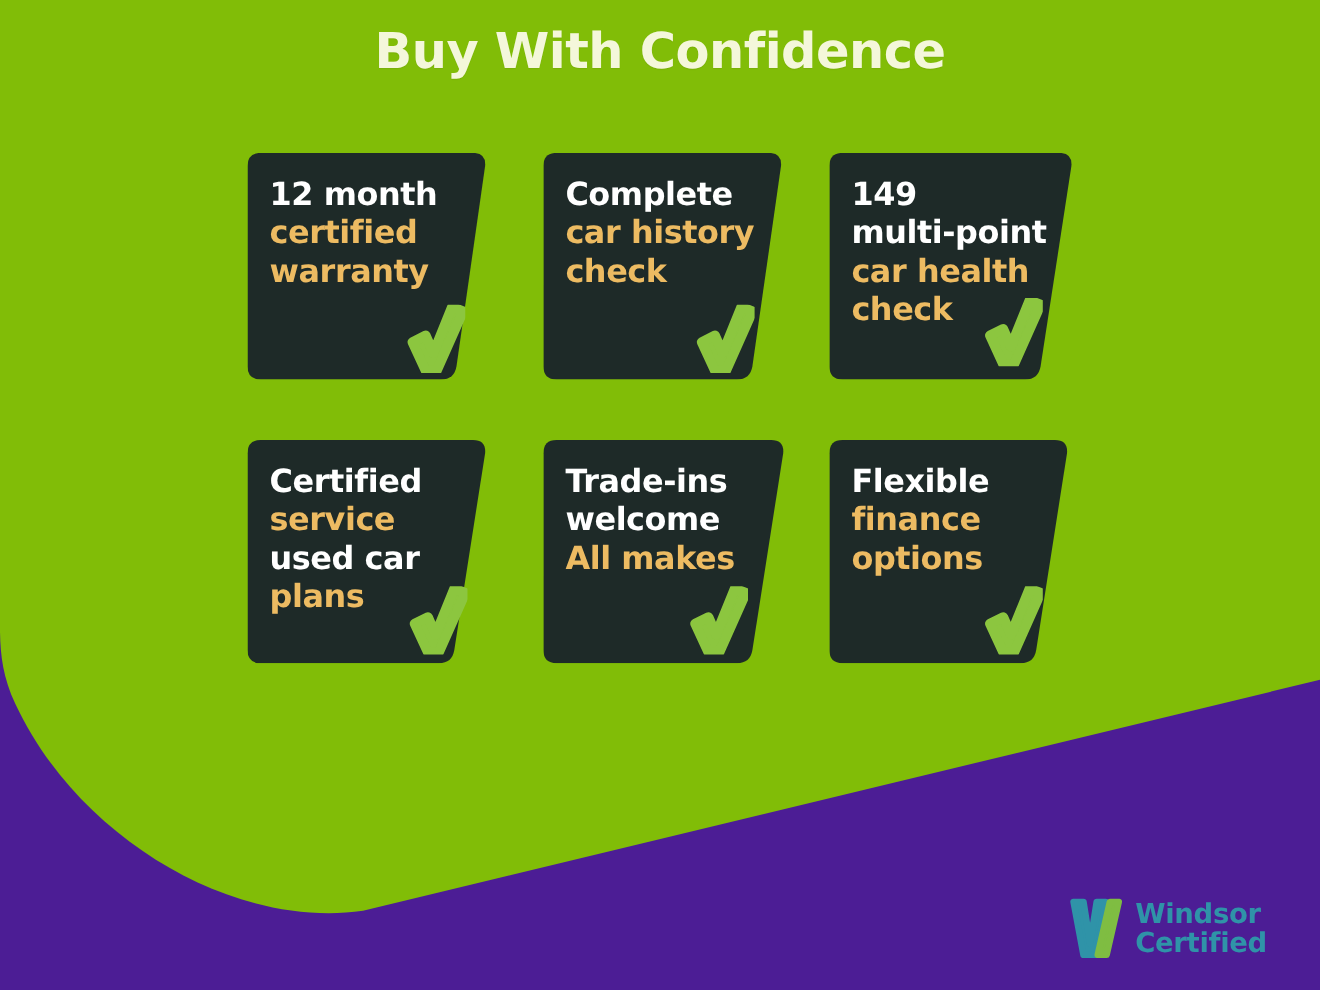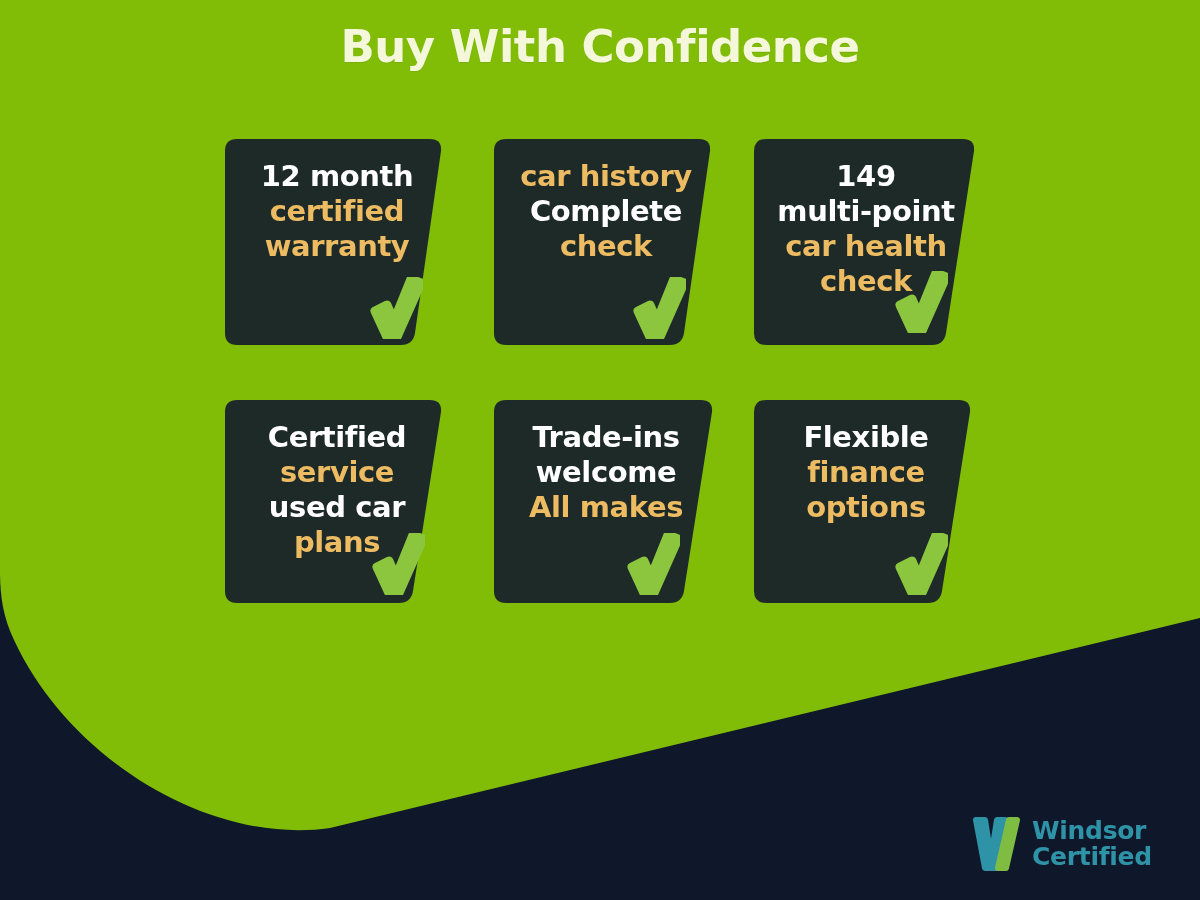--- a/index.html
+++ b/index.html
@@ -7,21 +7,21 @@
   html, body {
     width:1200px; height:900px;
     background:#ffffff;
     font-family:"Liberation Sans", sans-serif;
     overflow:hidden;
   }
 
   #stage {
     position:relative;
     width:1200px; height:900px;
-    background:#0f172a;
+    background:#4c1d95;
   }
 
   
   .green-bg {
     position:absolute;
     left:0; top:0;
     width:1200px; height:900px;
     pointer-events:none;
   }
 
@@ -37,21 +37,21 @@
     letter-spacing:-0.5px;
     color:#F4F7DA;
     text-shadow:0 1px 1px rgba(0,0,0,.07);
     font-family:"DejaVu Sans", sans-serif;
   }
 
   
   .cards {
     position:absolute;
     left:225px; top:139px;
-    width:760px; height:470px;text-align:center;
+    width:760px; height:470px;
   }
 
   .card {
     position:absolute;
     width:222px;
     color:#ffffff;
   }
   .card.r0 { top:0px; height:206px; }
   .card.r1 { top:261px; height:203px; }
   .card.c0 { left:0px; }
@@ -145,22 +145,22 @@
         <path d="M 6 34 L 18 28 L 25 44 L 42 2 L 52 6 L 28 60 L 18 60 Z" fill="#8CC63F" stroke="#8CC63F" stroke-width="9" stroke-linejoin="round" stroke-linecap="round"></path>
       </svg>
     </div>
 
     <div class="card r0 c1">
       <svg class="card-shape" viewBox="0 0 222 206" preserveAspectRatio="none">
         <path d="M 12 0 L 205 0 Q 217 0 216 12 L 190 194 Q 188 206 176 206
                  L 12 206 Q 0 206 0 194 L 0 12 Q 0 0 12 0 Z" fill="#1E2A28"></path>
       </svg>
       <div class="card-body">
+        <div class="card-line white">Complete</div>
         <div class="card-line amber">car history</div>
-        <div class="card-line white">Complete</div>
         <div class="card-line amber">check</div>
       </div>
       <svg class="tick" viewBox="0 0 54 62">
         <path d="M 6 34 L 18 28 L 25 44 L 42 2 L 52 6 L 28 60 L 18 60 Z" fill="#8CC63F" stroke="#8CC63F" stroke-width="9" stroke-linejoin="round" stroke-linecap="round"></path>
       </svg>
     </div>
 
     <div class="card r0 c2">
       <svg class="card-shape" viewBox="0 0 222 206" preserveAspectRatio="none">
         <path d="M 12 0 L 209 0 Q 221 0 220 12 L 192 194 Q 190 206 178 206

